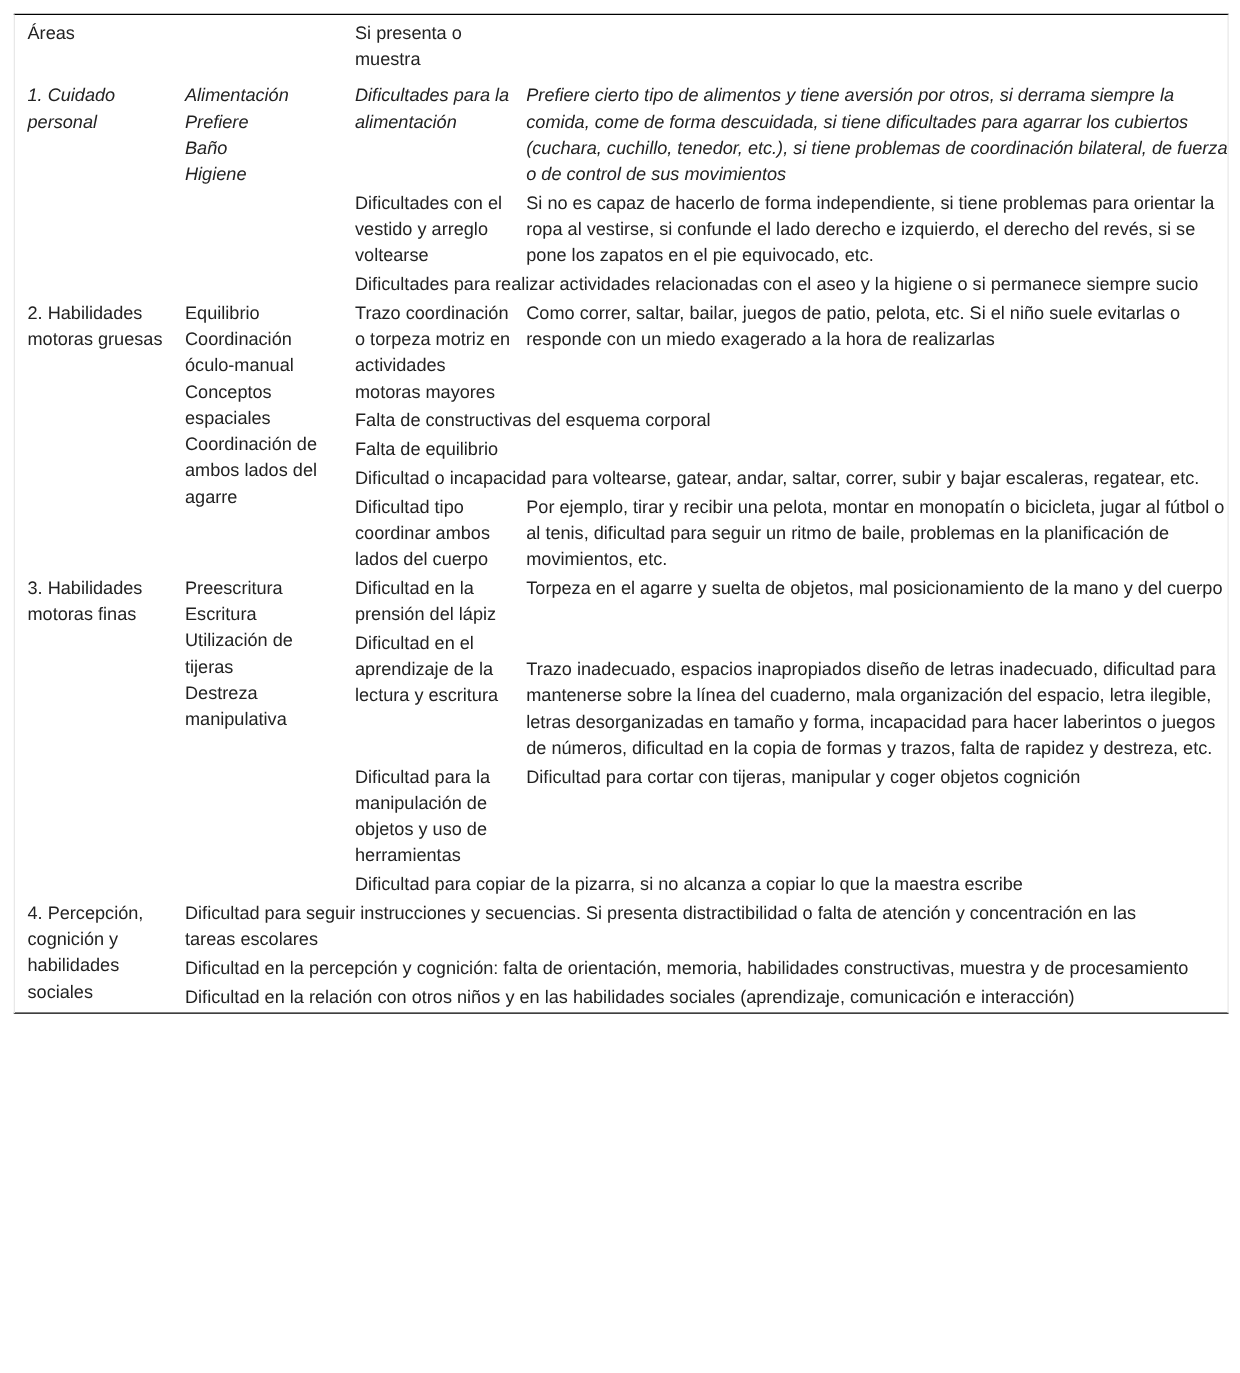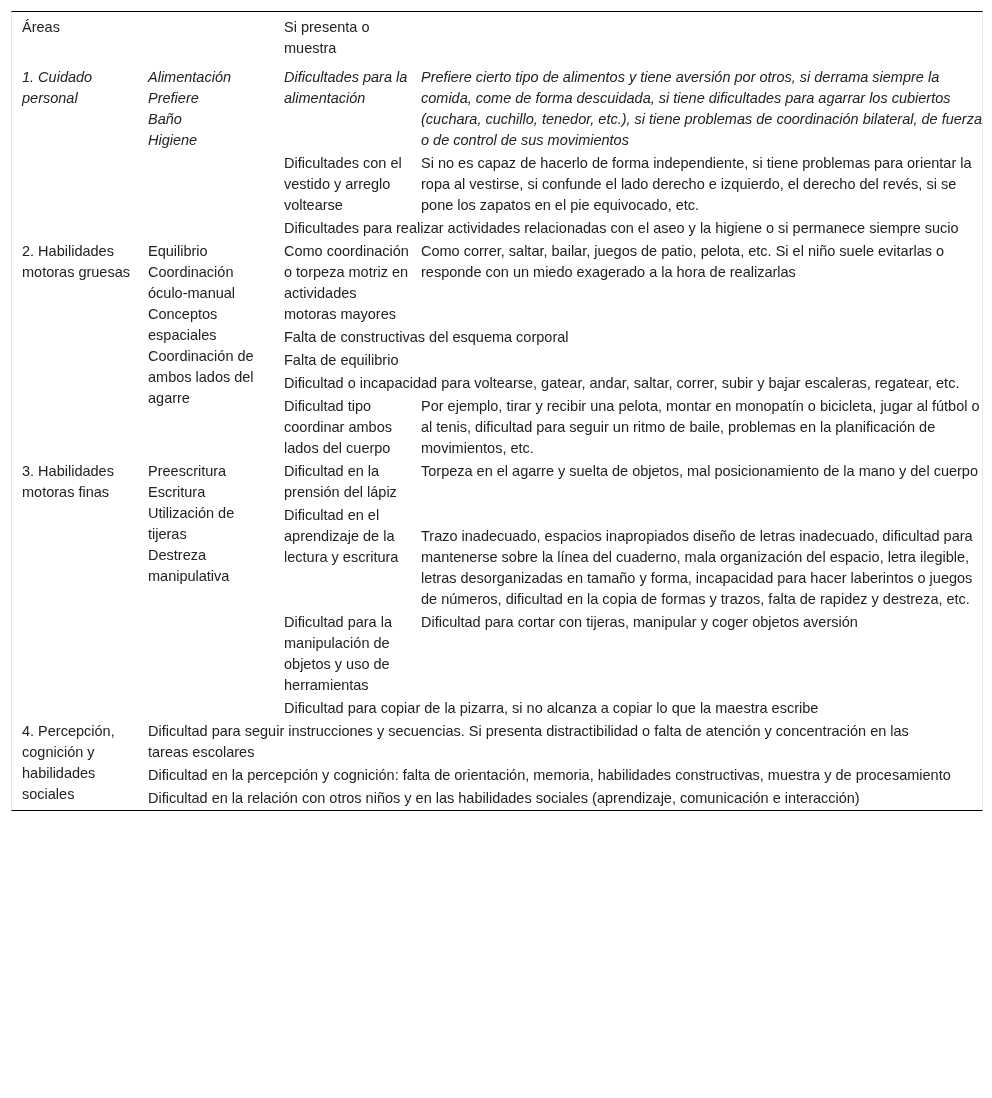--- a/index.html
+++ b/index.html
@@ -56,21 +56,21 @@
       </tr>
 
       <tr>
         <td rowspan="5">2. Habilidades motoras gruesas</td>
         <td rowspan="5">
           <div>Equilibrio</div>
           <div>Coordinación óculo-manual</div>
           <div>Conceptos espaciales</div>
           <div>Coordinación de ambos lados del agarre</div>
         </td>
-        <td>Como coordinación o torpeza motriz en actividades motoras mayores</td>
+        <td>Trazo coordinación o torpeza motriz en actividades motoras mayores</td>
         <td>Como correr, saltar, bailar, juegos de patio, pelota, etc. Si el niño suele evitarlas o responde con un miedo exagerado a la hora de realizarlas</td>
       </tr>
       <tr>
         <td colspan="2">Falta de constructivas del esquema corporal</td>
       </tr>
       <tr>
         <td colspan="2">Falta de equilibrio</td>
       </tr>
       <tr>
         <td colspan="2">Dificultad o incapacidad para voltearse, gatear, andar, saltar, correr, subir y bajar escaleras, regatear, etc.</td>
@@ -90,21 +90,21 @@
         </td>
         <td>Dificultad en la prensión del lápiz</td>
         <td>Torpeza en el agarre y suelta de objetos, mal posicionamiento de la mano y del cuerpo</td>
       </tr>
       <tr>
         <td>Dificultad en el aprendizaje de la lectura y escritura</td>
         <td style="padding-top:22px">Trazo inadecuado, espacios inapropiados diseño de letras inadecuado, dificultad para mantenerse sobre la línea del cuaderno, mala organización del espacio, letra ilegible, letras desorganizadas en tamaño y forma, incapacidad para hacer laberintos o juegos de números, dificultad en la copia de formas y trazos, falta de rapidez y destreza, etc.</td>
       </tr>
       <tr>
         <td>Dificultad para la manipulación de objetos y uso de herramientas</td>
-        <td>Dificultad para cortar con tijeras, manipular y coger objetos aversión</td>
+        <td>Dificultad para cortar con tijeras, manipular y coger objetos cognición</td>
       </tr>
       <tr>
         <td colspan="2">Dificultad para copiar de la pizarra, si no alcanza a copiar lo que la maestra escribe</td>
       </tr>
 
       <tr>
         <td rowspan="3">4. Percepción, cognición y habilidades sociales</td>
         <td colspan="3" style="padding-right:30px">Dificultad para seguir instrucciones y secuencias. Si presenta distractibilidad o falta de atención y concentración en las tareas escolares</td>
       </tr>
       <tr>

